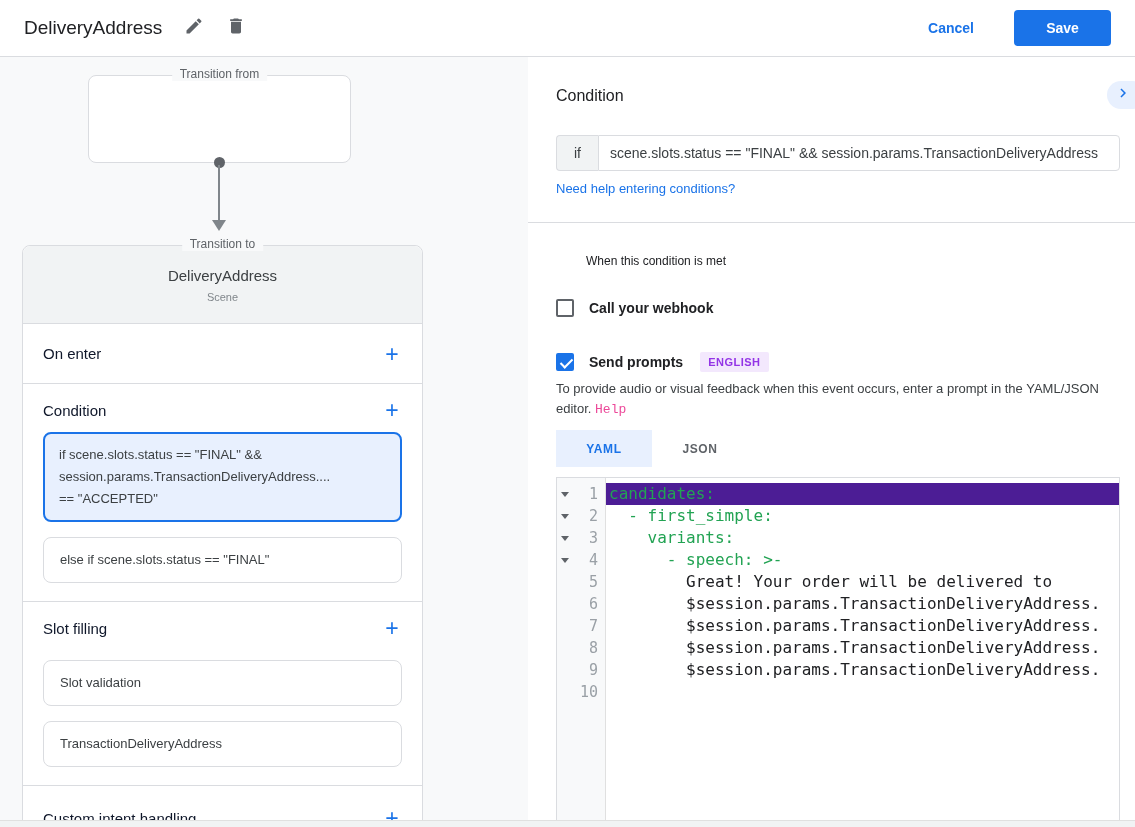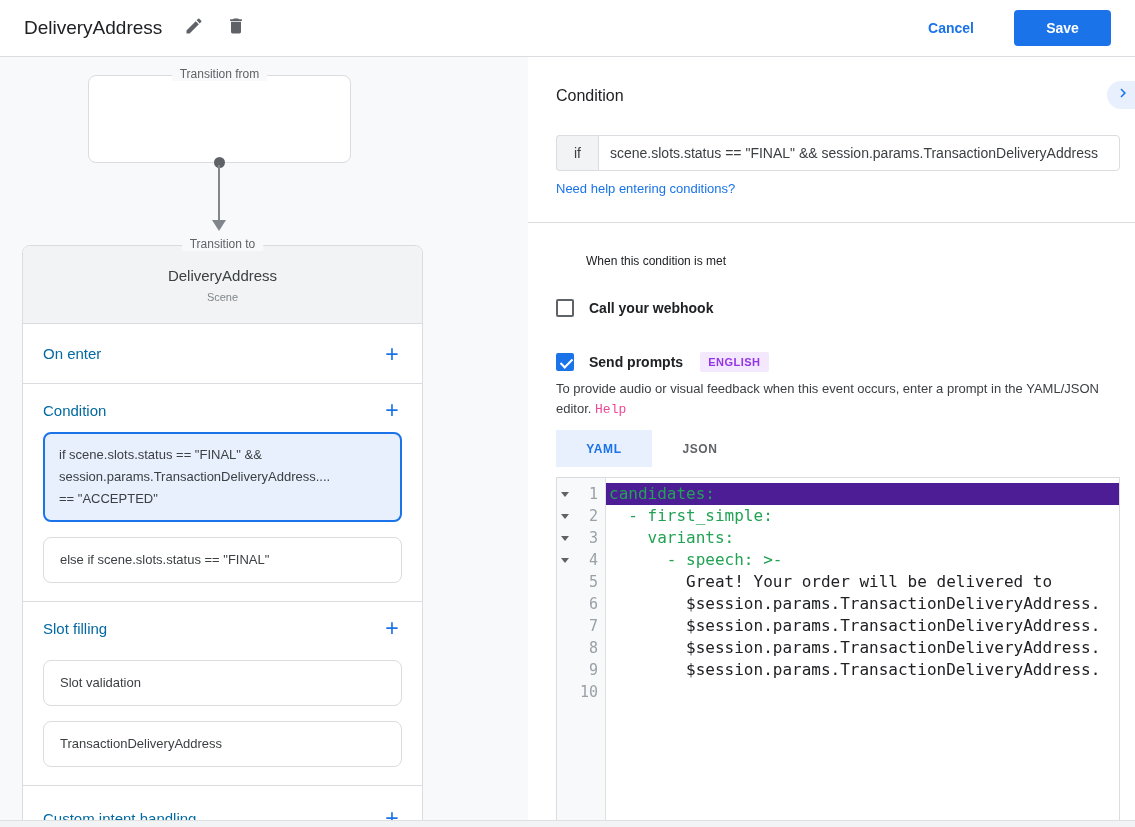--- a/index.html
+++ b/index.html
@@ -48,21 +48,21 @@
   .scene-head {
     height:78px; background:#f1f3f4; border-bottom:1px solid #dadce0;
     border-radius:8px 8px 0 0; text-align:center; padding-top:21px;
   }
   .scene-name { font-size:15px; color:#3c4043; }
   .scene-type { font-size:11px; color:#80868b; margin-top:7px; }
   .simple-row {
     display:flex; align-items:center; justify-content:space-between;
     height:60px; padding:0 20px; border-bottom:1px solid #dadce0;
   }
-  .row-label, .section-label { font-size:15px; color:#0369a1; }
+  .row-label, .section-label { font-size:15px; color:#0f172a; }
   .plus-icon { width:20px; height:20px; position:relative; cursor:pointer; }
   .plus-icon::before {
     content:"+"; position:absolute; left:50%; top:50%; transform:translate(-50%,-50%);
     color:#1a73e8; font-size:23px; font-weight:400; line-height:20px;
   }
   .section { padding:12px 20px 18px; border-bottom:1px solid #dadce0; }
   .section-head { display:flex; align-items:center; justify-content:space-between; height:28px; margin-bottom:8px; }
   .cond-card-selected {
     border:2px solid #1a73e8; background:#e8f0fe; border-radius:8px;
     padding:10px 14px; font-size:13px; line-height:22px; color:#3c4043; white-space:pre-line; cursor:pointer;

